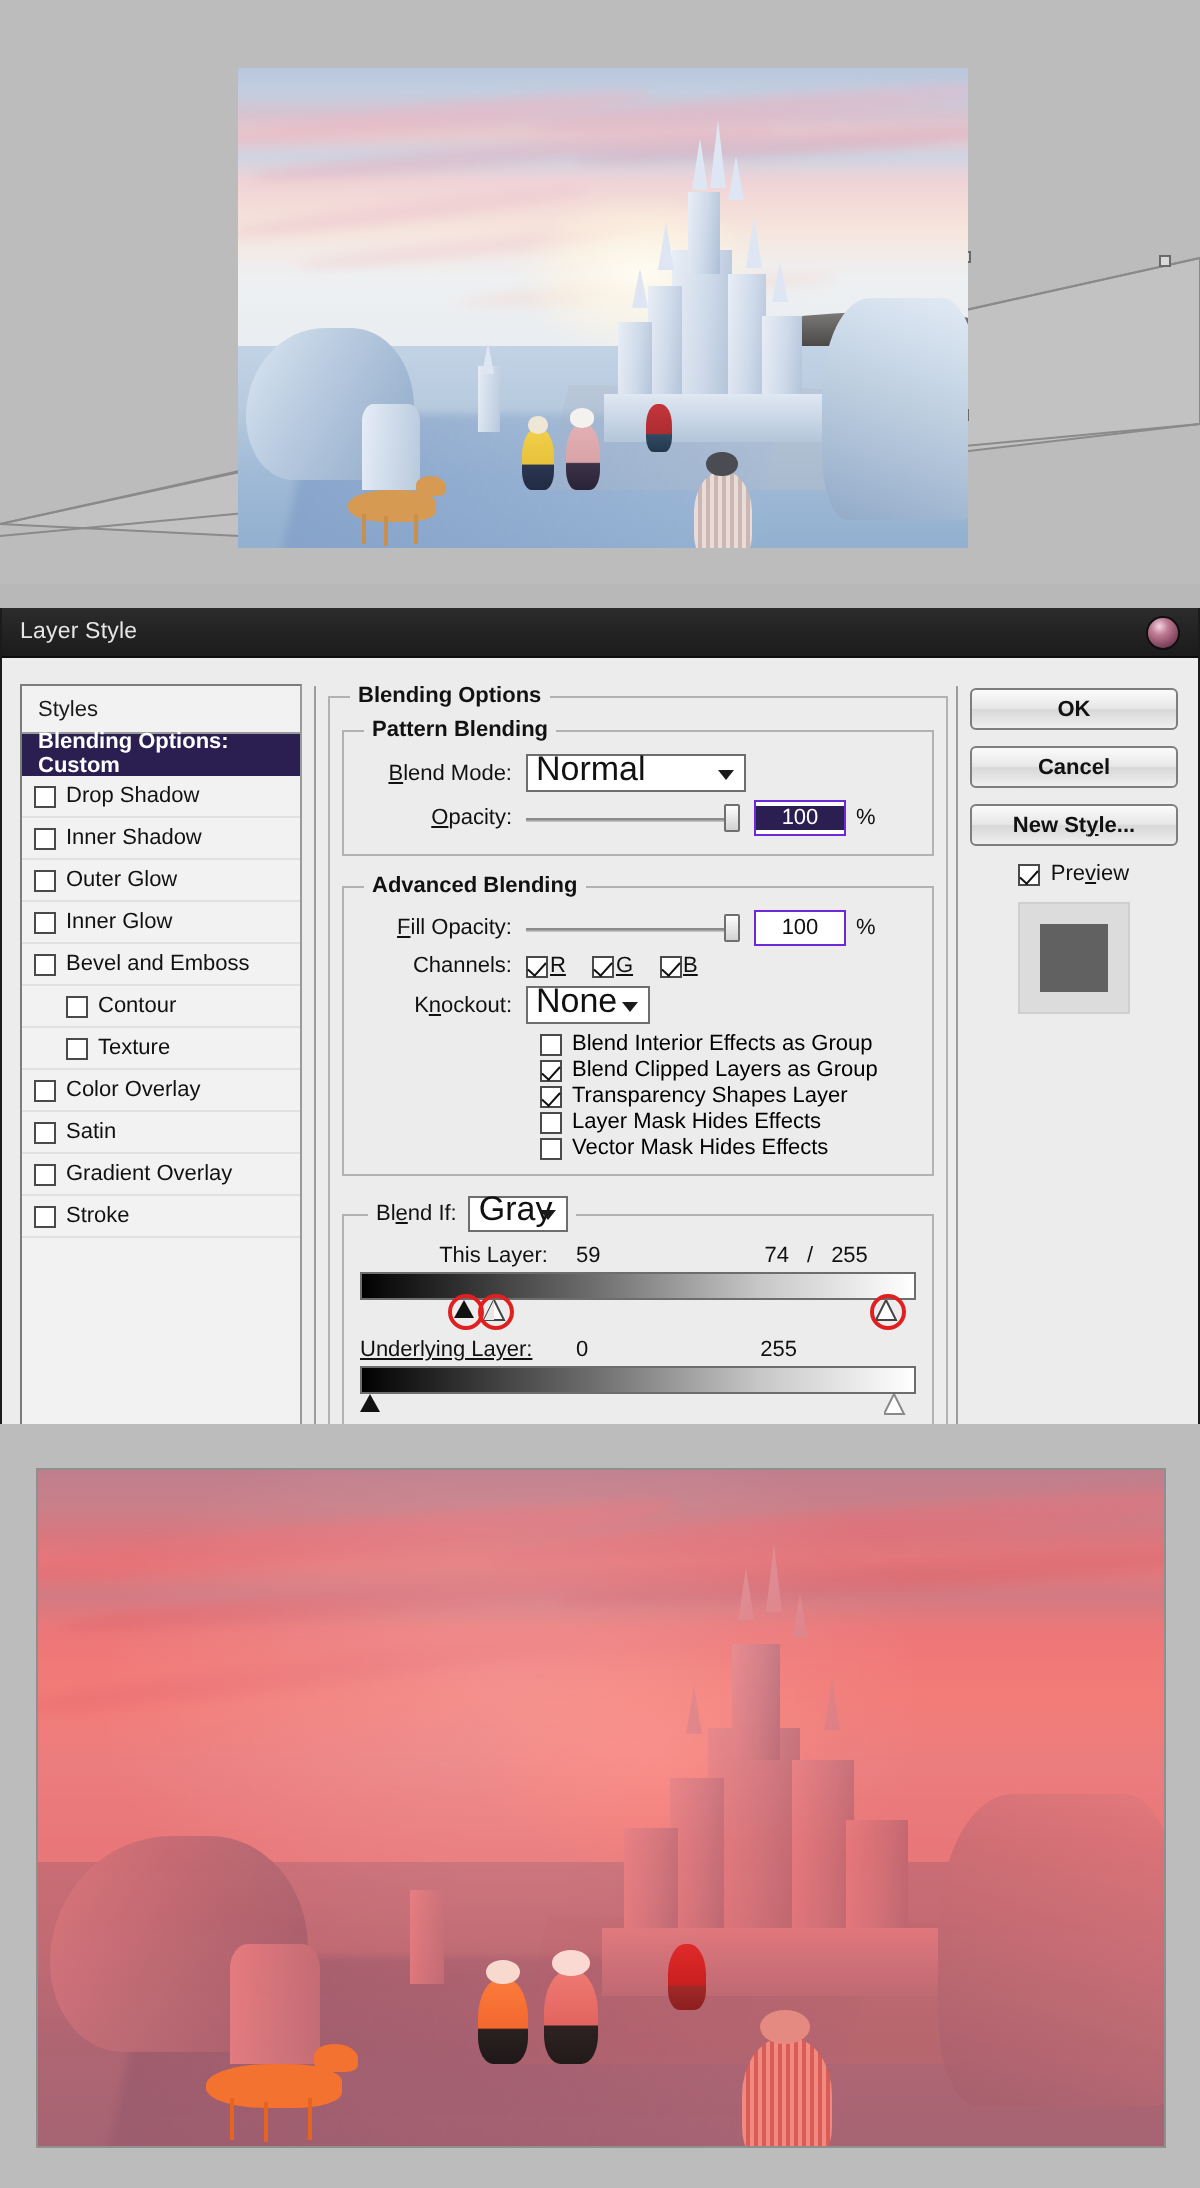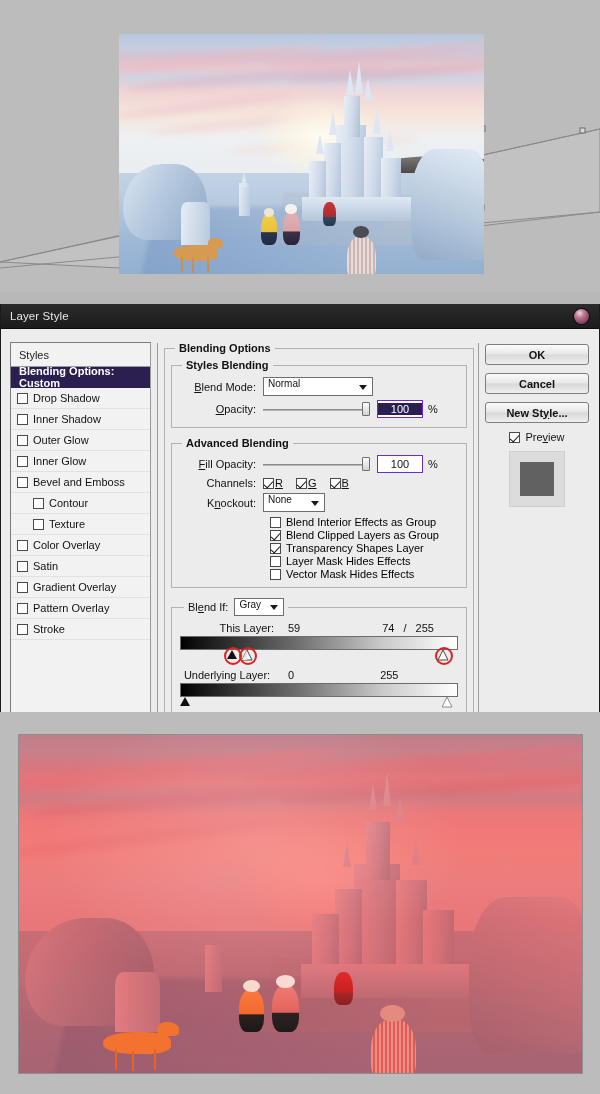--- a/index.html
+++ b/index.html
@@ -177,24 +177,24 @@
     border: 1px solid #b2b2b2; margin: 0; padding: 0;
     background: #ececec;
   }
   fieldset.grp > legend {
     font-size: 11px; font-weight: bold; color: #111; padding: 0 4px; margin-left: 4px; margin-top: 24px;
   }
   .row { display: flex; align-items: center; font-size: 11px; color: #111; }
   .lbl { text-align: right; color: #111; font-size: 11px; }
   .u { text-decoration: underline; }
   select, .fake-select {
-    font-family: "Liberation Sans", sans-serif; font-size: 10px;
+    font-family: "Liberation Sans", sans-serif; font-size: 17px;
     border: 1px solid #6e6e6e; background: #fff; height: 19px;
     padding: 0 18px 0 4px; color: #111; position: relative;
-    display: inline-flex; align-items: flex-start;
+    display: inline-flex; align-items: flex-end;
   }
   .fake-select .caret {
     position: absolute; right: 5px; top: 7px;
     width: 0; height: 0; border-left: 4.5px solid transparent;
     border-right: 4.5px solid transparent; border-top: 5px solid #1a1a1a;
   }
   .slider-track {
     height: 2px; background: linear-gradient(180deg,#9a9a9a,#cfcfcf);
     border-top: 1px solid #8b8b8b; position: relative;
   }
@@ -396,38 +396,34 @@
               <div class="style-row">
                 <span class="cb"></span>
                 <span>Satin</span>
               </div>
               <div class="style-row">
                 <span class="cb"></span>
                 <span>Gradient Overlay</span>
               </div>
               <div class="style-row">
                 <span class="cb"></span>
-                <span>Pattern Overlay</span>
-              </div>
-              <div class="style-row">
-                <span class="cb"></span>
                 <span>Stroke</span>
               </div>
             </div>
         </div>
       </div>
 
       <div class="vsep"></div>
 
       <div class="mid-col">
         <fieldset class="grp" style="padding:4px 6px 8px 6px;">
           <legend>Blending Options</legend>
 
           <fieldset class="grp" style="padding:3px 6px 7px 6px;margin-top:1px;">
-            <legend>Styles Blending</legend>
+            <legend>Pattern Blending</legend>
 
             <div class="row" style="margin:3px 0 4px 0;">
               <span class="lbl" style="width:78px;"><span class="u">B</span>lend Mode:</span>
               <span class="fake-select" style="width:110px;margin-left:7px;">
                 <span>Normal</span>
                 <span class="caret"></span>
               </span>
             </div>
 
             <div class="row" style="margin:3px 0 2px 0;">
@@ -531,21 +527,21 @@
               </svg>
               <svg style="position:absolute;left:258px;top:0;" width="11" height="11">
                 <polygon points="5,0 10,10 0,10" fill="#ffffff" stroke="#444" stroke-width="1"></polygon>
               </svg>
               <span class="marker-circle" style="left:44px;"></span>
               <span class="marker-circle" style="left:59px;"></span>
               <span class="marker-circle" style="left:255px;"></span>
             </div>
 
             <div class="row" style="margin:6px 0 2px 0;font-size:11px;">
-              <span style="width:94px;text-align:center;">Underlying Layer:</span>
+              <span style="width:94px;text-align:left;text-decoration:underline;">Underlying Layer:</span>
               <span style="margin-left:14px;">0</span>
               <span style="margin-left:86px;">255</span>
             </div>
             <div class="grad-bar"></div>
             <div class="tri-row">
               <span class="tri-full" style="left:0px;top:0"></span>
               <svg style="position:absolute;left:262px;top:0;" width="11" height="11">
                 <polygon points="5,0 10,10 0,10" fill="#ffffff" stroke="#8a8a8a" stroke-width="1"></polygon>
               </svg>
             </div>

